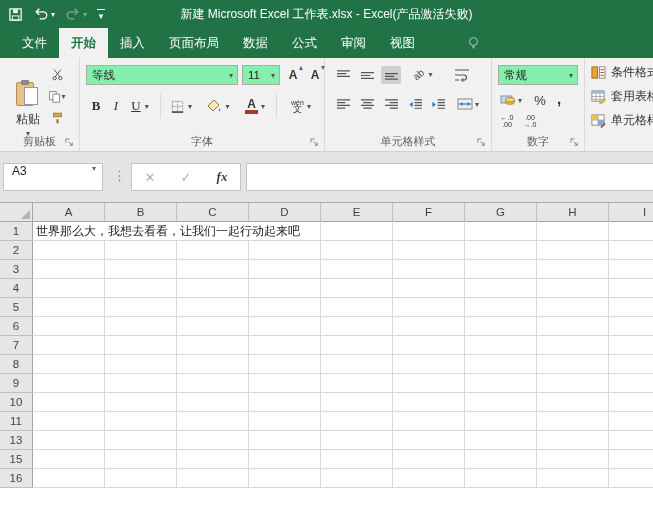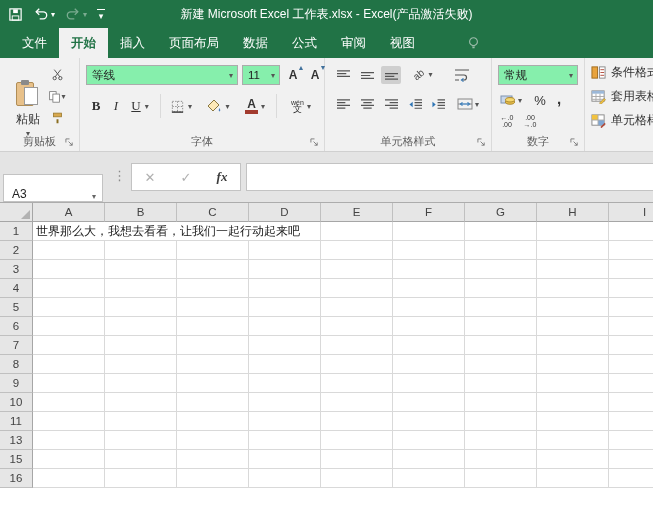--- a/index.html
+++ b/index.html
@@ -54,21 +54,21 @@
   .paste .dd { display:block; margin-top:1px; }
   .clipicon { position:relative; width:24px; height:28px; margin:0 auto; }
   .clipicon .board { position:absolute; left:0; top:2px; width:18px; height:24px; background:#e8c18a; border:1px solid #b08d56; border-radius:2px; }
   .clipicon .clip { position:absolute; left:5px; top:0; width:8px; height:5px; background:#8a8a8a; border-radius:1px; }
   .clipicon .page { position:absolute; left:8px; top:7px; width:14px; height:18px; background:#fff; border:1px solid #9a9a9a; }
   .styles-item { position:absolute; display:flex; align-items:center; gap:5px; font-size:12px; color:#333; white-space:nowrap; }
   .sep-v { position:absolute; width:1px; background:#dadada; top:8px; height:56px; }
 
   
   .fbar { position:absolute; left:0; top:152px; width:653px; height:51px; background:#e4e4e4; border-bottom:1px solid #acacac; }
-  .namebox { position:absolute; left:3px; top:11px; width:100px; height:28px; background:#fff; border:1px solid #c3c3c3; display:flex; align-items:flex-end;margin-top:11px; }
+  .namebox { position:absolute; left:3px; top:11px; width:100px; height:28px; background:#fff; border:1px solid #c3c3c3; display:flex; align-items:flex-start; }
   .namebox .val { flex:1; padding-left:8px; font-size:12px; color:#222; }
   .namebox .dd { padding-right:6px; color:#666; }
   .fdots { position:absolute; left:113px; top:16px; color:#8a8a8a; font-size:13px; letter-spacing:0; }
   .fbtns { position:absolute; left:131px; top:11px; width:110px; height:28px; background:#fff; border:1px solid #c3c3c3; display:flex; }
   .fbtns > div { flex:1; display:flex; align-items:center; justify-content:center; font-size:13px; }
   .fx-x, .fx-check { color:#b0b0b0; }
   .fx-fx { color:#3d3d3d; font-style:italic; font-family:"Liberation Serif", serif; font-weight:bold; font-size:13px; }
   .finput { position:absolute; left:246px; top:11px; width:407px; height:28px; background:#fff; border:1px solid #c3c3c3; border-right:none; }
 
   

